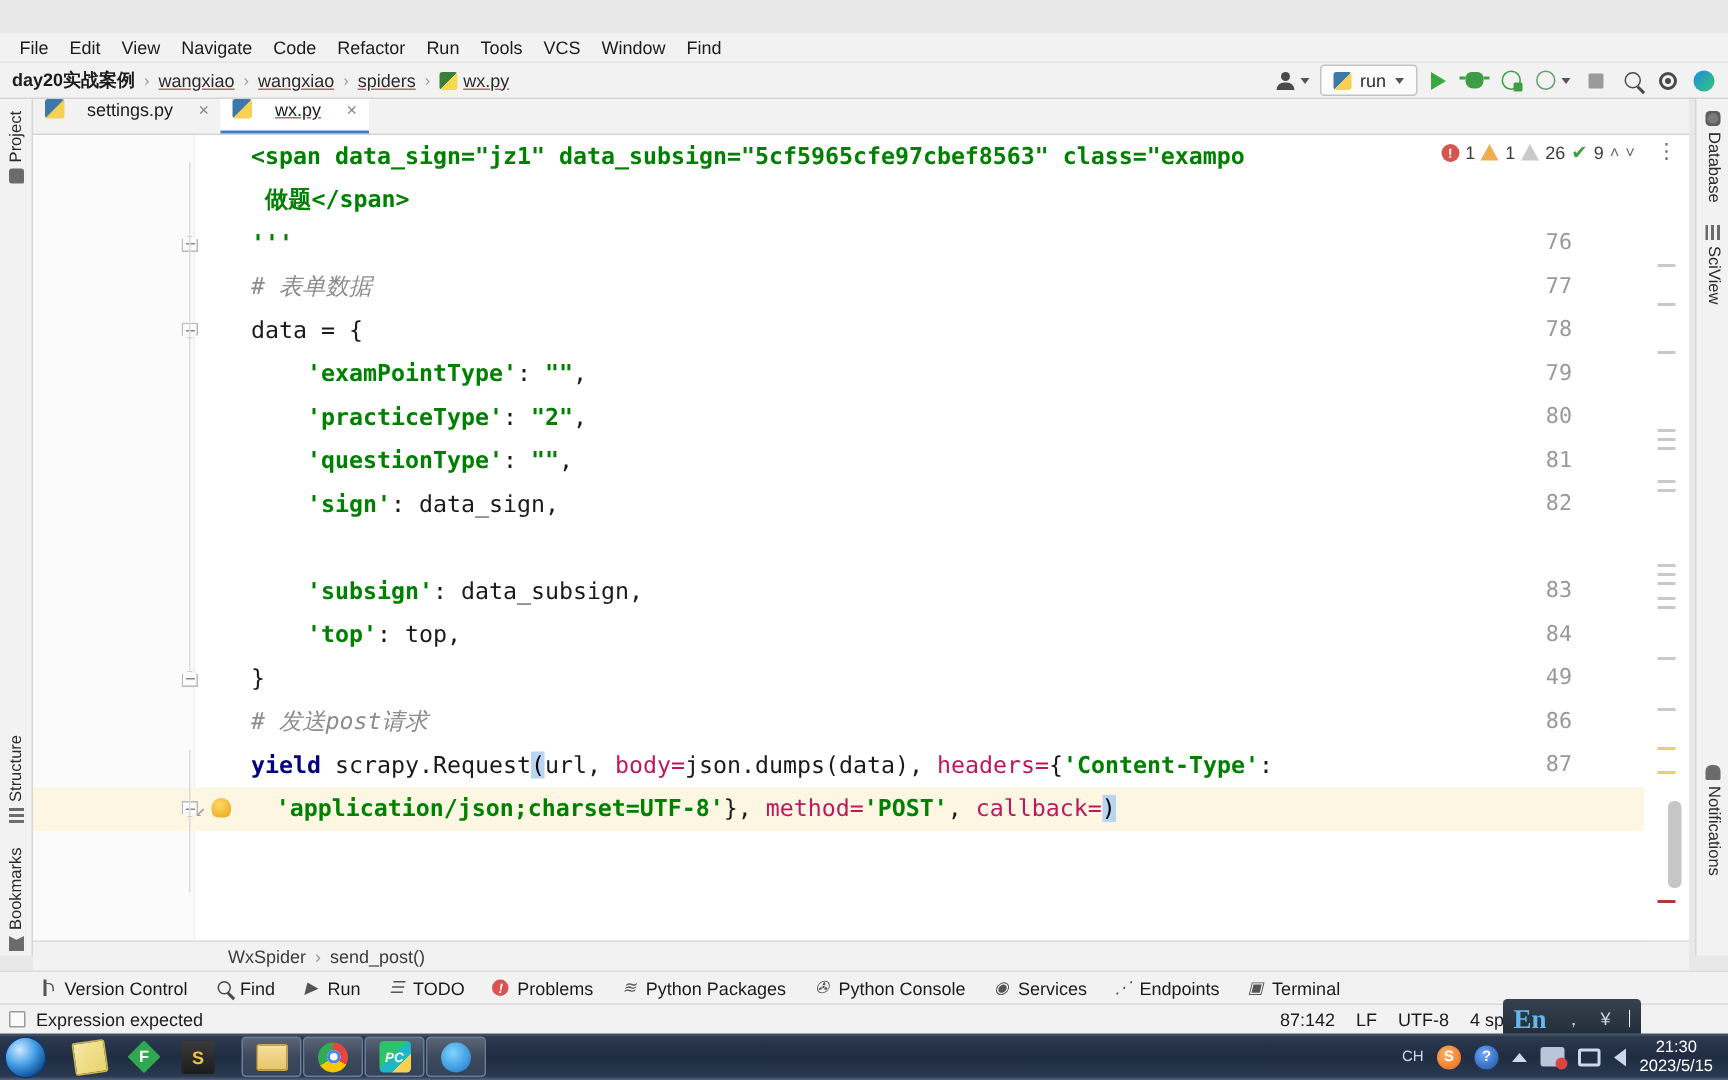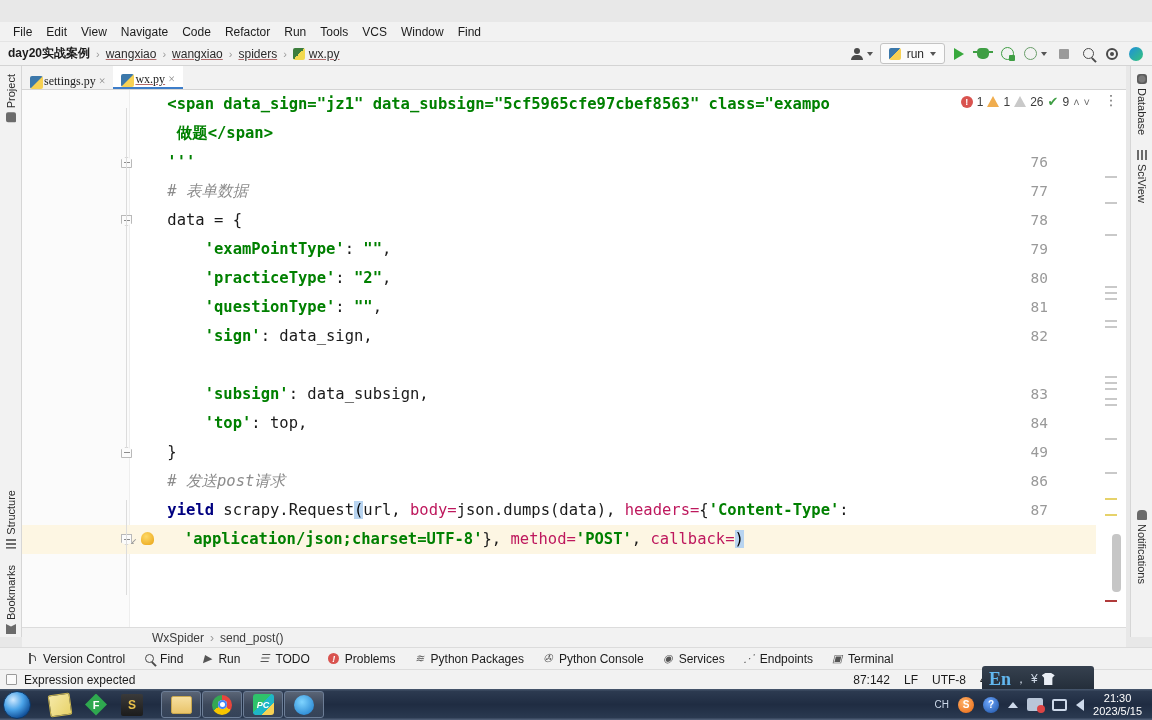--- a/index.html
+++ b/index.html
@@ -91,21 +91,21 @@
   .coverage { width:13px;height:13px;border:1.6px solid #3f9e44;border-radius:50%;position:relative;}
   .coverage::after{content:"";position:absolute;right:-2px;bottom:-2px;width:6px;height:6px;background:#3f9e44;border-radius:1px;}
   .profile { width:13px;height:13px;border:1.6px solid #6a9e6a;border-radius:50%;}
 
   
   .tabbar {
     position:absolute; top:66px; left:22px; width:1104px; height:24px;
     background:#f2f2f2; border-bottom:1px solid #d4d4d4;
     display:flex; align-items:flex-end;
   }
-  .tab { display:flex;align-items:flex-end;gap:1px;height:23px;padding:0 8px;font-size:12px;color:#1c1c1c;font-family:Liberation Serif, serif;}
+  .tab { display:flex;align-items:flex-start;gap:15px;height:23px;padding:0 8px;font-size:12px;color:#1c1c1c;}
   .tab.active { background:#ffffff; border-bottom:2px solid #3d7dc9; }
   .tab .name.active-name { text-decoration: underline; text-decoration-color:#b06a6a; }
   .tab-close { color:#8a8a8a; font-size:12px; margin-left:2px;}
   .py-file-ico { width:13px;height:13px;border-radius:2px;
      background: linear-gradient(135deg,#3c78aa 0 48%, #f7d154 52% 100%); }
 
   
   .left-strip {
     position:absolute; top:66px; left:0; width:22px; height:571px;
     background:#f2f2f2; border-right:1px solid #d6d6d6;
@@ -258,23 +258,23 @@
      color:#fff;font-size:10px;font-weight:bold;display:flex;align-items:center;justify-content:center;}
   .tray-up { width:0;height:0;border-left:5px solid transparent;border-right:5px solid transparent;border-bottom:6px solid #cdd9ea;}
   .tray-net { width:16px;height:13px;background:#b9c6d8;border-radius:2px; position:relative;}
   .tray-net::after{content:"";position:absolute;right:-2px;bottom:-2px;width:8px;height:8px;border-radius:50%;background:#d44;}
   .tray-mon { width:15px;height:12px;border:2px solid #cdd9ea;border-radius:2px;}
   .tray-spk { width:0;height:0;border-top:6px solid transparent;border-bottom:6px solid transparent;border-right:8px solid #cdd9ea;}
   .clock { color:#ffffff; font-size:11px; line-height:13px; text-align:center; padding-right:6px;}
 
   
   .ime-float {
-    position:absolute; top:666px; right:58px; width:112px; height:26px;
+    position:absolute; top:666px; right:58px; width:92px; height:26px;
     background: linear-gradient(to bottom,#36414f,#222c38);
-    border-radius:3px; display:flex; align-items:center; gap:4px; padding:0 7px;
+    border-radius:3px; display:flex; align-items:center; gap:12px; padding:0 7px;
     color:#d8e4f2; font-size:11px;
   }
   .ime-en { color:#62b8f0; font-size:18px; font-weight:bold; font-family:"Liberation Serif", serif; }
   .ime-mark { color:#cfd9e6; font-size:12px; }
   .ime-shirt { width:13px;height:12px;background:#e9eef5; clip-path: polygon(0 18%,28% 0,72% 0,100% 18%,82% 40%,82% 100%,18% 100%,18% 40%); }
 </style>
 </head>
 <body>
 
 <div id="app">

